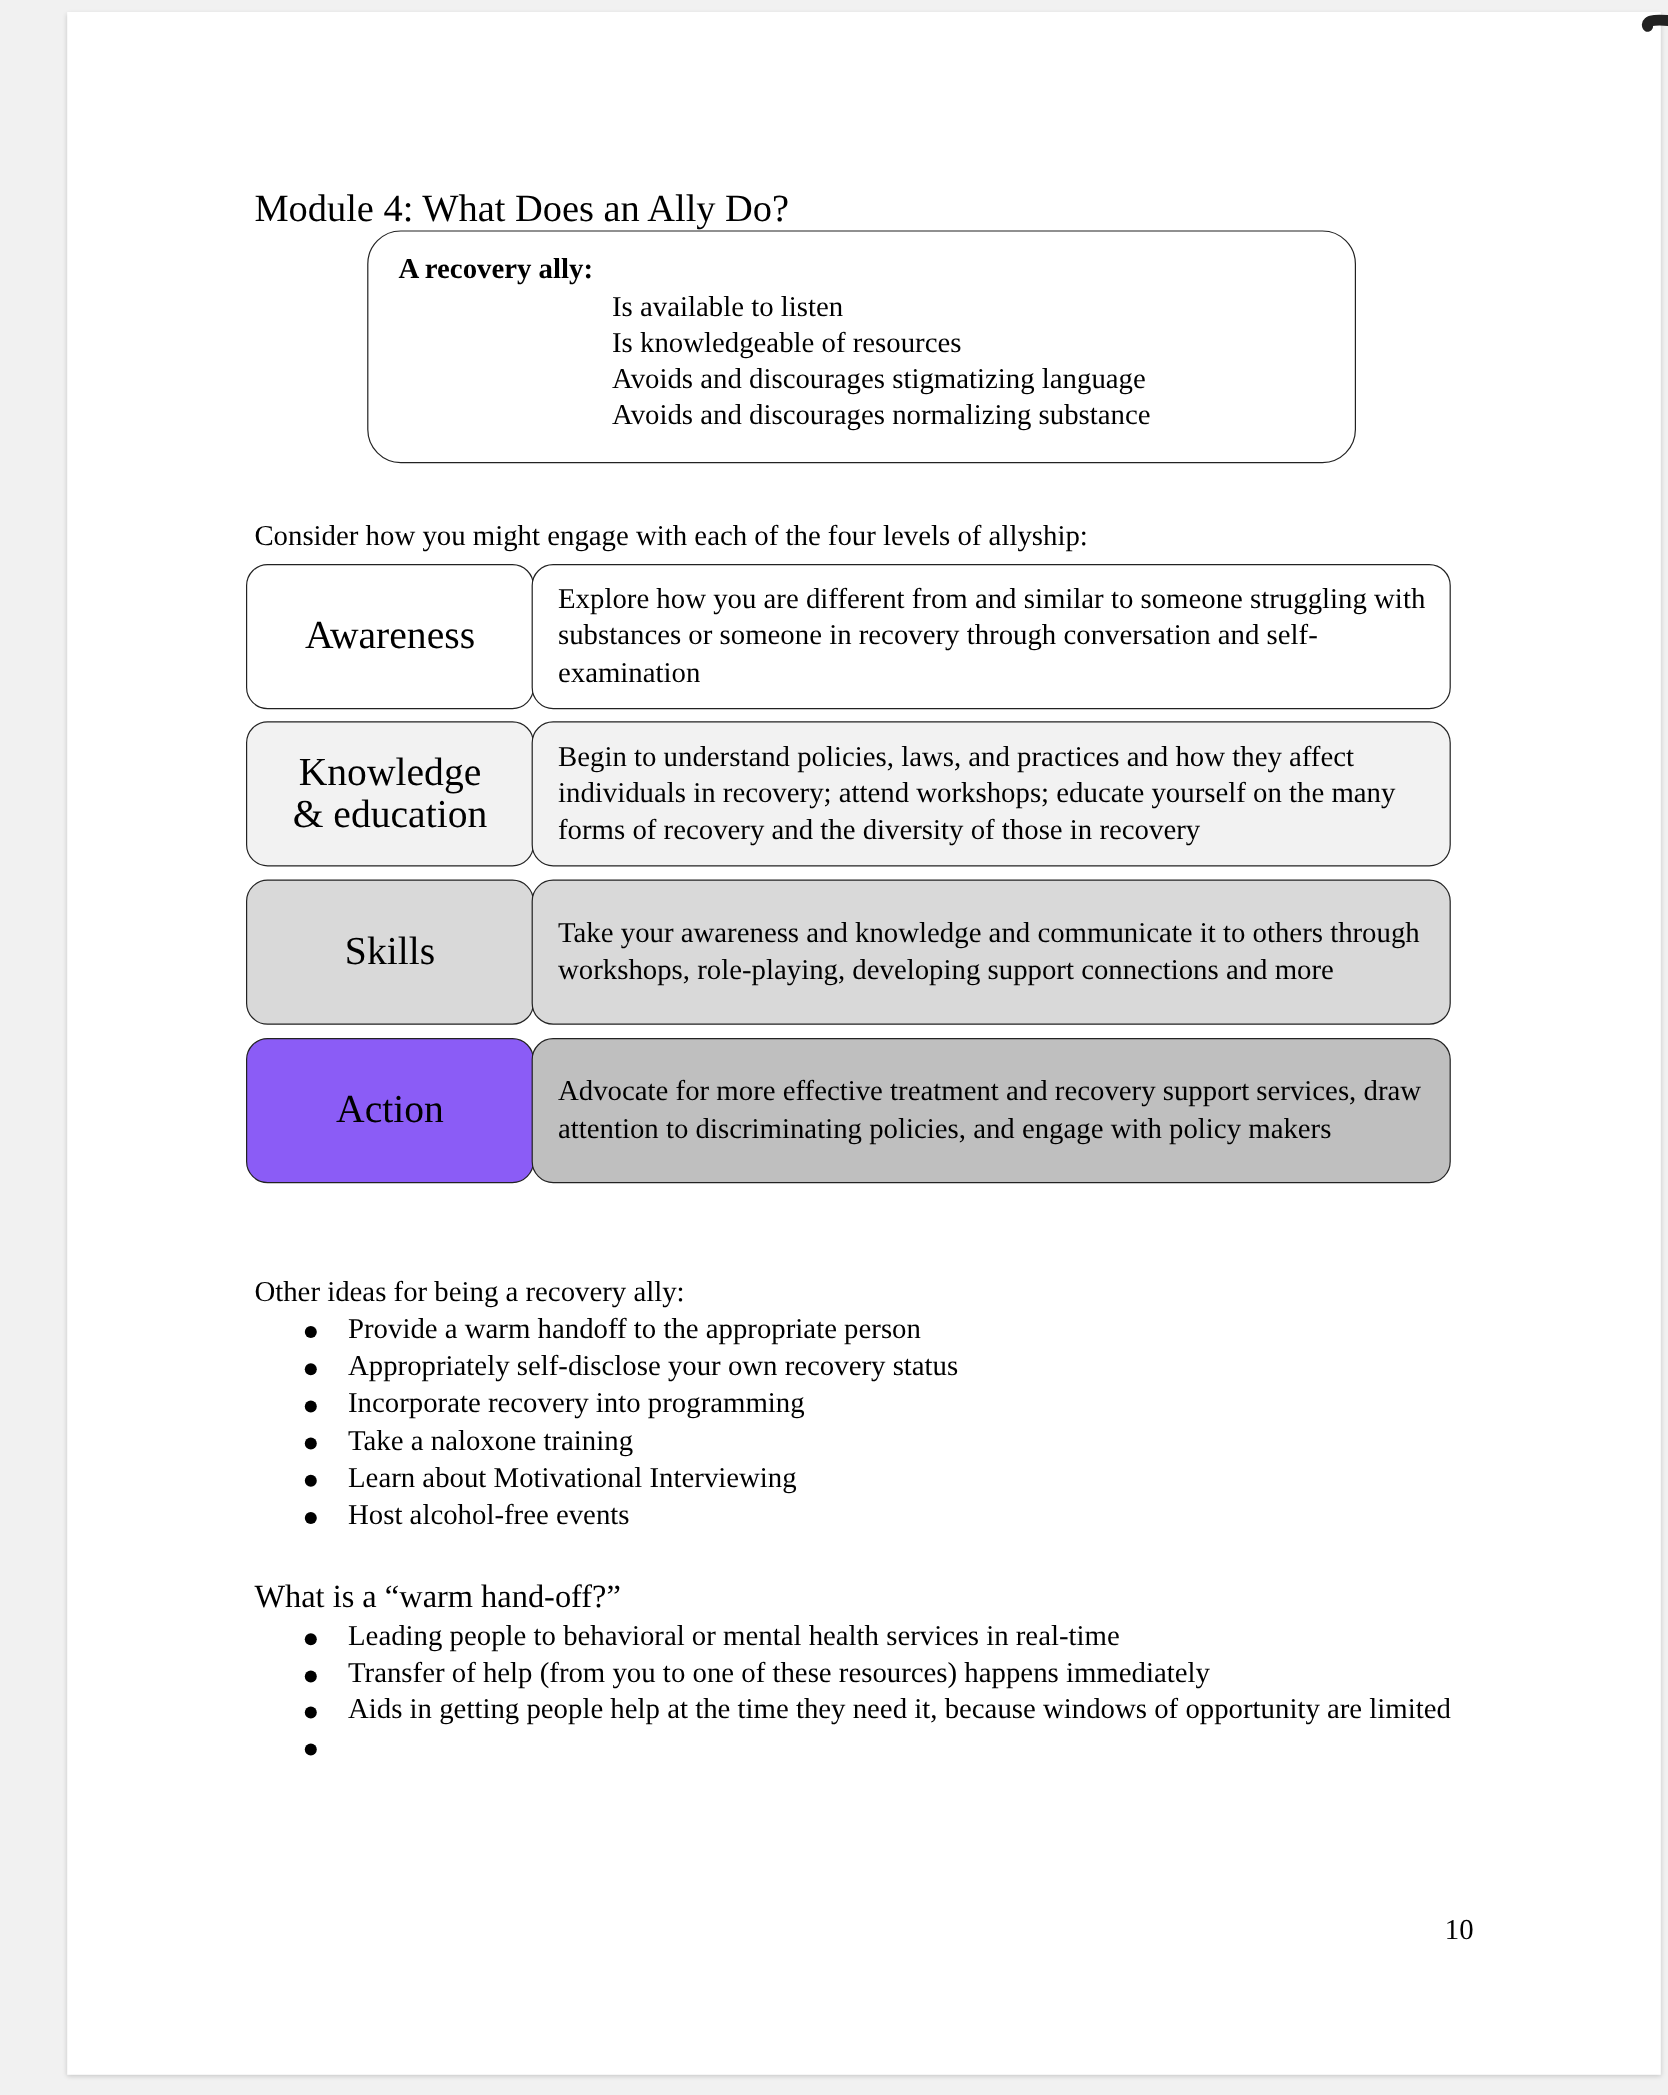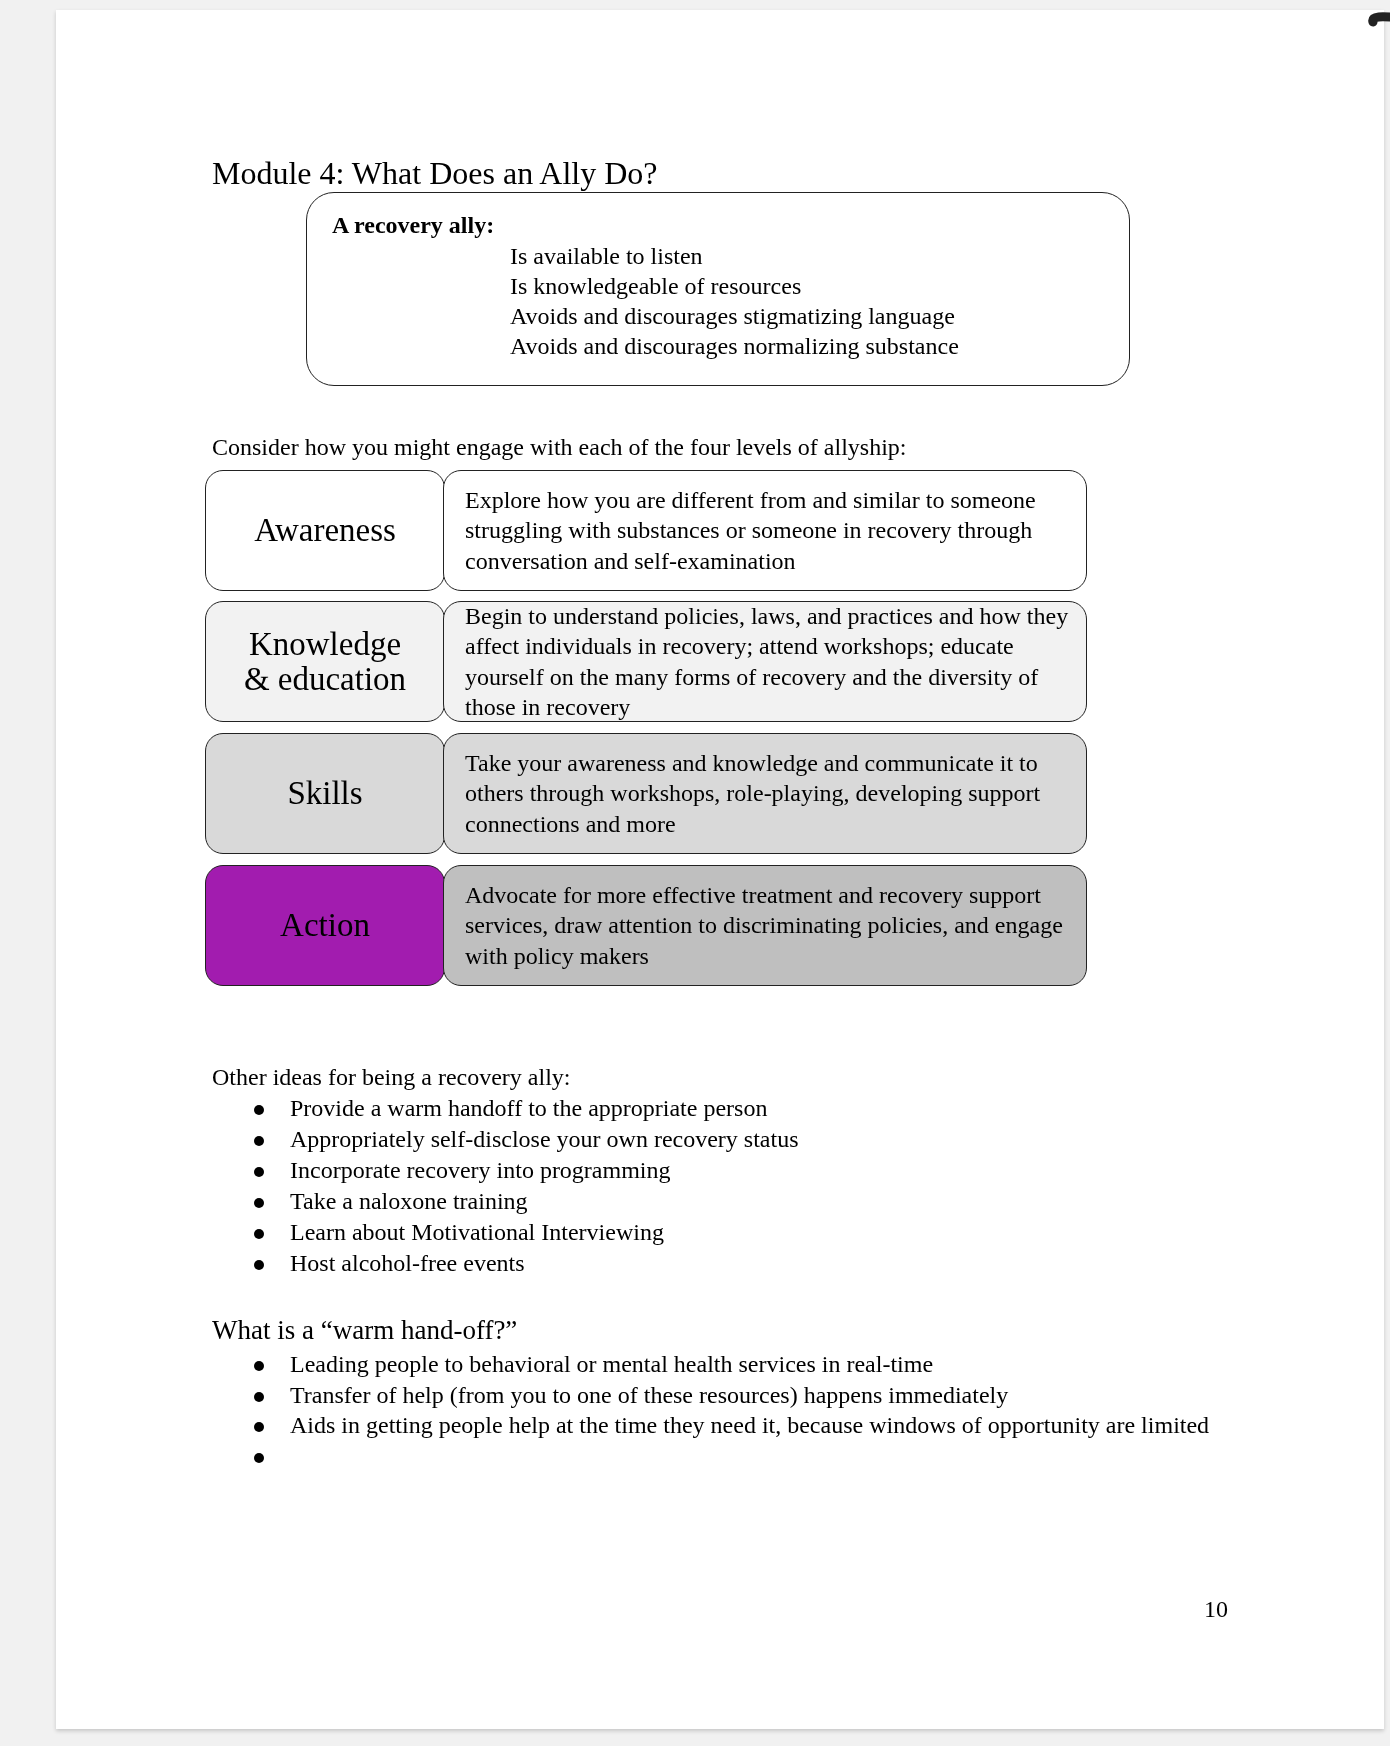--- a/index.html
+++ b/index.html
@@ -23,21 +23,21 @@
   .ally-list { position:absolute; left:203px; top:48px; font-size:24px; line-height:30px; margin:0; padding:0; list-style:none; }
   .ally-list li { white-space:nowrap; }
   .consider { left:212px; top:432px; font-size:24px; line-height:30px; white-space:nowrap; }
   .levels { position:absolute; left:205px; top:470px; width:1004px; }
   .level-row { position:absolute; left:0; width:1004px; height:121px; }
   .cell-label, .cell-desc {
     position:absolute; top:0; height:121px; box-sizing:border-box; border:1.5px solid #222; border-radius:18px;
     display:flex; align-items:center;
   }
   .cell-label { left:0; width:240px; justify-content:center; text-align:center; font-size:33px; line-height:35px; }
-  .cell-desc { left:238px; width:644px; padding-left:21px; padding-right:14px; font-size:24px; line-height:30.5px; }
+  .cell-desc { left:238px; width:766px; padding-left:21px; padding-right:14px; font-size:24px; line-height:30.5px; }
   .section-h { font-size:24px; line-height:30px; white-space:nowrap; }
   .bullets { margin:0; padding:0; list-style:none; font-size:24px; line-height:31px; }
   .bullets li { position:relative; padding-left:78px; }
   .bullets li .dot {
     position:absolute; left:42px; top:12px; width:10px; height:10px; border-radius:50%; background:#000;
   }
   .other-h { left:212px; top:1062px; }
   .other-list { position:absolute; left:212px; top:1093px; width:900px; }
   .warm-h { left:212px; top:1314px; font-size:27px; line-height:32px; }
   .warm-list { position:absolute; left:212px; top:1349px; width:1010px; }
@@ -76,21 +76,21 @@
     <div class="cell-label" style="background:#f2f2f2;">
       <span style="display:block;width:180px;">Knowledge &amp; education</span>
     </div>
     <div class="cell-desc" style="background:#f2f2f2;">Begin to understand policies, laws, and practices and how they affect individuals in recovery; attend workshops; educate yourself on the many forms of recovery and the diversity of those in recovery</div>
   </div>
   <div class="level-row" style="top:263px;">
     <div class="cell-label" style="background:#d9d9d9;">Skills</div>
     <div class="cell-desc" style="background:#d9d9d9;">Take your awareness and knowledge and communicate it to others through workshops, role-playing, developing support connections and more</div>
   </div>
   <div class="level-row" style="top:395px;">
-    <div class="cell-label" style="background:#a21caf;">Action</div>
+    <div class="cell-label" style="background:#8b5cf6;">Action</div>
     <div class="cell-desc" style="background:#bfbfbf;">Advocate for more effective treatment and recovery support services, draw attention to discriminating policies, and engage with policy makers</div>
   </div>
 </div>
 
 <div class="abs section-h other-h">Other ideas for being a recovery ally:</div>
 <ul class="bullets other-list">
   <li><span class="dot"></span><span>Provide a warm handoff to the appropriate person</span></li>
   <li><span class="dot"></span><span>Appropriately self-disclose your own recovery status</span></li>
   <li><span class="dot"></span><span>Incorporate recovery into programming</span></li>
   <li><span class="dot"></span><span>Take a naloxone training</span></li>

